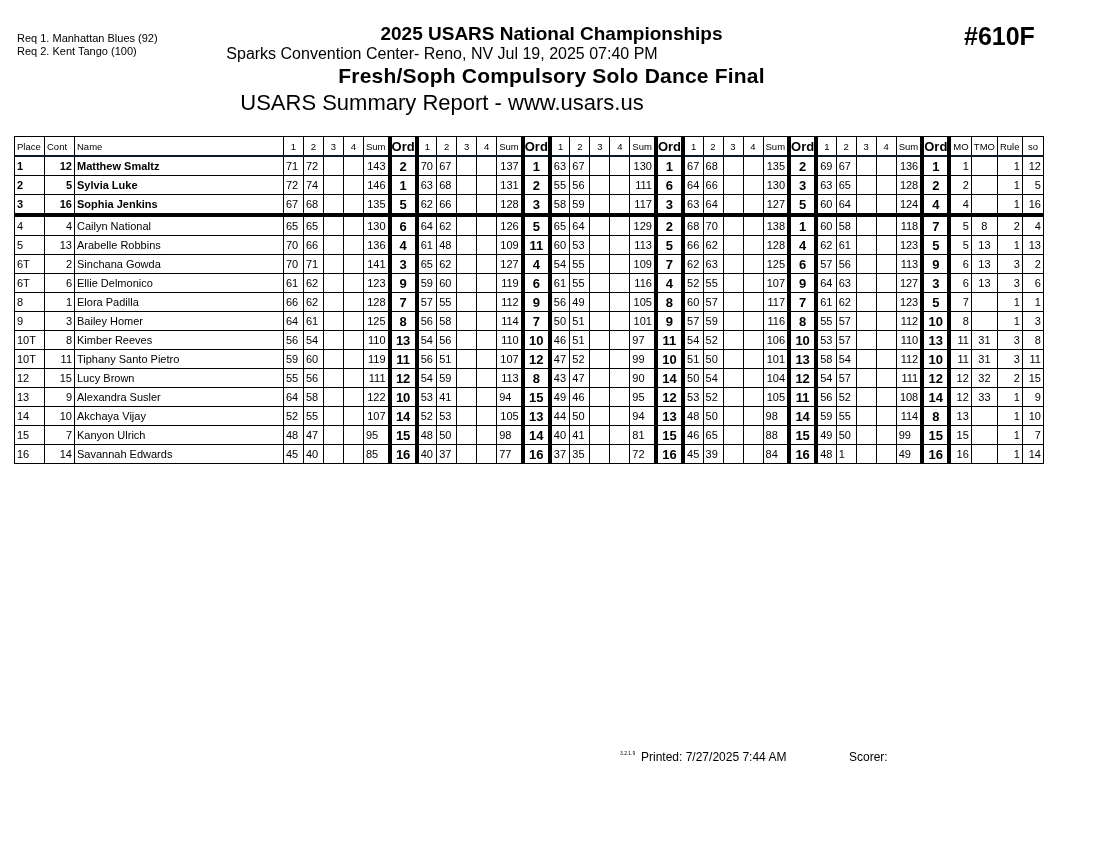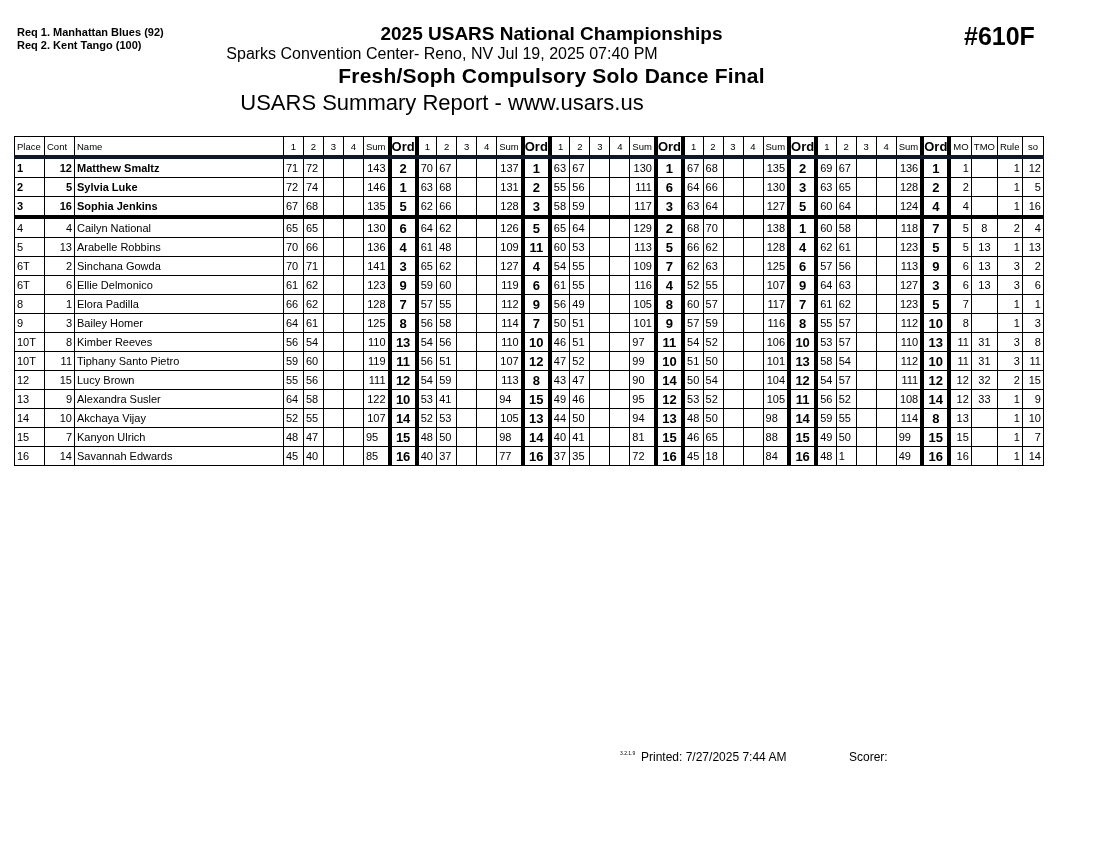--- a/index.html
+++ b/index.html
@@ -1,32 +1,32 @@
 <!DOCTYPE html>
 <html><head>
 <meta charset="utf-8">
 <style>
   html, body { margin:0; padding:0; background:#ffffff; }
   body { width:1100px; height:850px; position:relative; overflow:hidden; font-family:"Liberation Sans", sans-serif; color:#000; }
-  .req { position:absolute; left:17px; top:26px; font-size:11px; line-height:13px;font-weight:bold; }
+  .req { position:absolute; left:17px; top:32px; font-size:11px; line-height:13px; }
   .event-no { position:absolute; left:964px; top:22px; font-size:25px; font-weight:bold; }
   .title { position:absolute; left:0; width:884px; text-align:center; }
   .t1 { top:23px; font-size:19px; font-weight:bold; left:0; width:1103px; }
   .t2 { top:45px; font-size:16px; }
   .t3 { top:64px; font-size:21px; font-weight:bold; left:0; width:1103px; letter-spacing:0.2px; }
   .t4 { top:90px; font-size:22px; }
   .footer-ver { position:absolute; left:620px; top:750px; font-size:5px; }
   .footer-printed { position:absolute; left:641px; top:750px; font-size:12px; }
   .footer-scorer { position:absolute; left:849px; top:750px; font-size:12px; }
 
   table.grid { position:absolute; left:14px; top:136px; border-collapse:collapse; table-layout:fixed; font-size:11px; }
   table.grid td { border:1px solid #000; padding:0 2px; height:18px; white-space:nowrap; overflow:hidden; }
   table.grid tr.judge-row td { height:19px; font-size:11.5px; }
   table.grid tr.judge-row td.blank { border:none; }
-  table.grid tr.hdr td { font-size:9.5px; height:18px; border-bottom:4px solid #0f172a; }
+  table.grid tr.hdr td { font-size:9.5px; height:18px; border-bottom:2px solid #0f172a; }
   table.grid td.c { text-align:center; }
   table.grid td.r { text-align:right; }
   table.grid td.l { text-align:left; }
   table.grid td.ord { font-weight:bold; font-size:13px; text-align:center; border-left:4px solid #000; border-right:4px solid #000; padding:0; }
   table.grid tr.hdr td.ord { font-size:13px; font-weight:bold; }
   table.grid tr.top td { font-weight:bold; }
   table.grid tr.top td.sc { font-weight:normal; }
   table.grid tr.sep td { border-bottom:4px solid #000; }
   table.grid td.jh { padding-left:3px; font-size:11.5px; }
 </style>
@@ -725,21 +725,21 @@
         <td class="l sc"></td>
         <td class="l sc">77</td>
         <td class="ord">16</td>
         <td class="l sc">37</td>
         <td class="l sc">35</td>
         <td class="l sc"></td>
         <td class="l sc"></td>
         <td class="l sc">72</td>
         <td class="ord">16</td>
         <td class="l sc">45</td>
-        <td class="l sc">18</td>
+        <td class="l sc">39</td>
         <td class="l sc"></td>
         <td class="l sc"></td>
         <td class="l sc">84</td>
         <td class="ord">16</td>
         <td class="l sc">48</td>
         <td class="l sc">1</td>
         <td class="l sc"></td>
         <td class="l sc"></td>
         <td class="l sc">49</td>
         <td class="ord">16</td>

